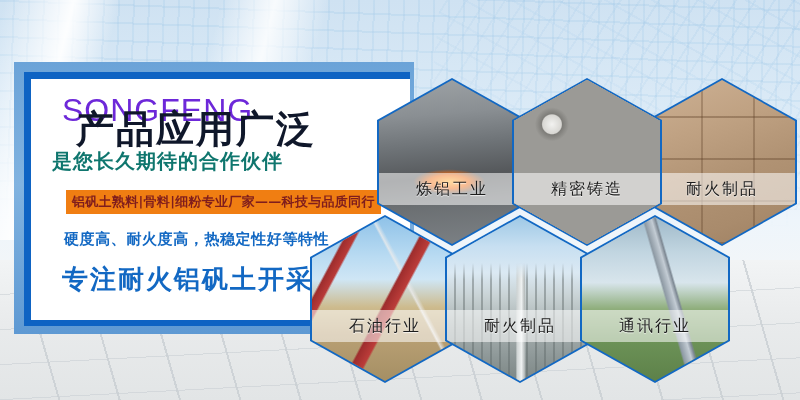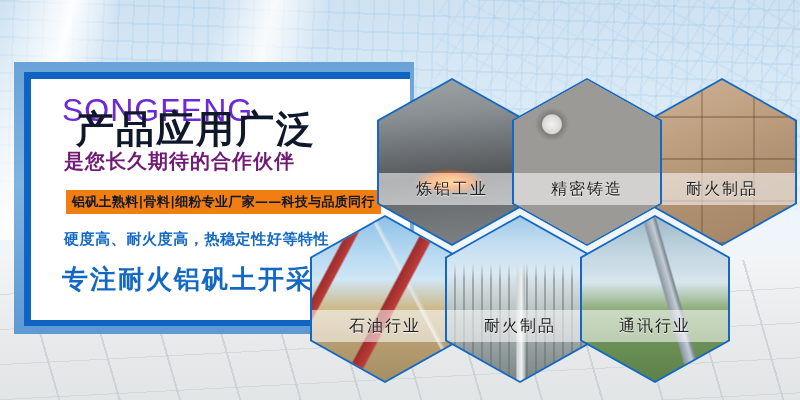--- a/index.html
+++ b/index.html
@@ -75,28 +75,28 @@
     font-family:"Liberation Sans","DejaVu Sans",sans-serif;
     white-space:nowrap;user-select:none;
   }
   .title-main{
     position:absolute;left:76px;top:104px;
     font-size:38px;font-weight:bold;letter-spacing:2px;
     color:#0f172a;white-space:nowrap;
     font-family:"DejaVu Sans","Liberation Sans",sans-serif;
   }
   .title-sub{
-    position:absolute;left:64px;top:148px;
+    position:absolute;left:52px;top:148px;
     font-size:20px;font-weight:bold;letter-spacing:1px;
-    color:#701a75;white-space:nowrap;
+    color:#0f766e;white-space:nowrap;
     font-family:"DejaVu Sans","Liberation Sans",sans-serif;
   }
   .badge{
     position:absolute;left:66px;top:190px;height:24px;
-    background:#f07e12;color:#0f172a;
+    background:#f07e12;color:#7f1d1d;
     font-size:13px;font-weight:bold;letter-spacing:.3px;
     display:flex;align-items:center;padding:0 6px;white-space:nowrap;
     font-family:"DejaVu Sans","Liberation Sans",sans-serif;
   }
   .feature-line{
     position:absolute;left:64px;top:230px;
     font-size:15px;font-weight:bold;letter-spacing:.6px;
     color:#1268c3;white-space:nowrap;
     font-family:"DejaVu Sans","Liberation Sans",sans-serif;
   }

